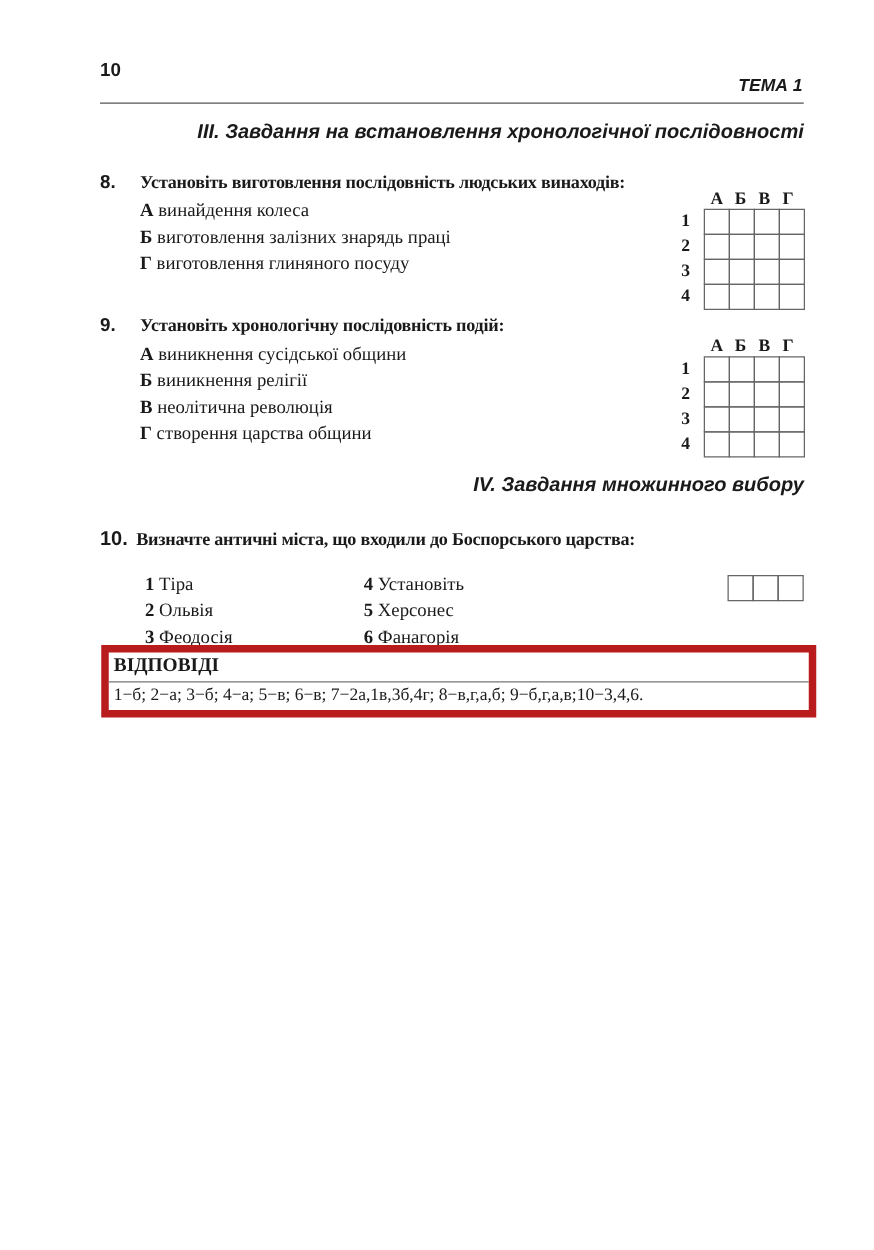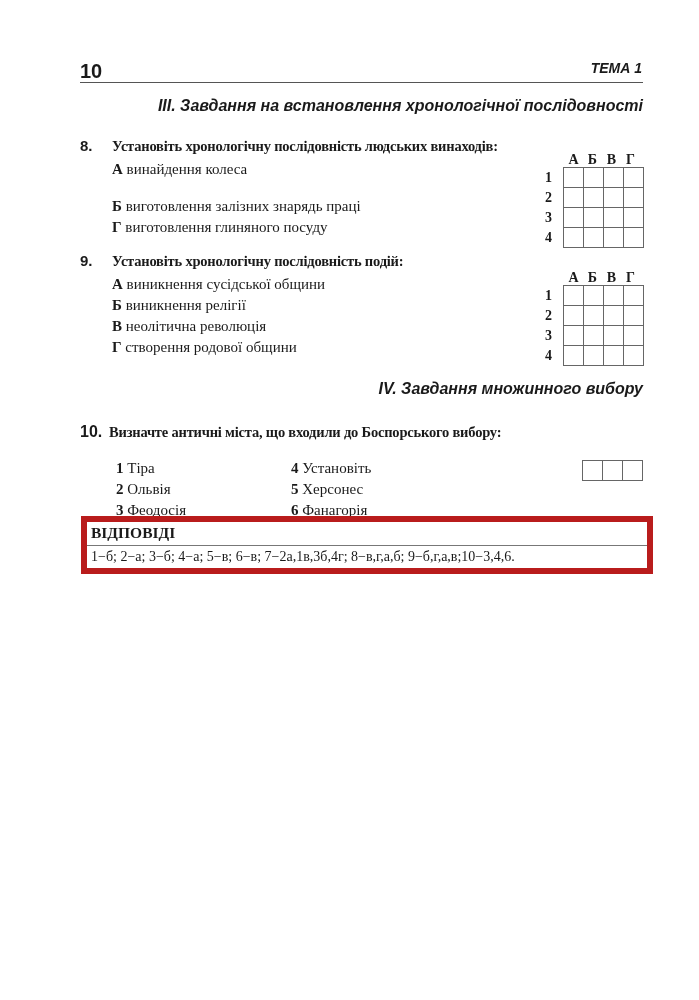--- a/index.html
+++ b/index.html
@@ -1,20 +1,20 @@
 <!DOCTYPE html>
 <html><head>
 <meta charset="utf-8">
 <style>
   html, body { margin:0; padding:0; }
   body { width:699px; height:1000px; background:#ffffff; position:relative; overflow:hidden; color:#1a1a1a; }
   .abs { position:absolute; }
   .sans { font-family: "Liberation Sans", sans-serif; }
   .serif { font-family: "Liberation Serif", serif; }
-  .page-num { left:80px; top:60px; font-size:20px; font-weight:bold; }
+  .page-num { left:80px; top:48px; font-size:15px; font-weight:bold; }
   .topic { right:57px; top:60px; font-size:14px; font-weight:bold; font-style:italic; }
   .header-rule { left:80px; top:82px; width:563px; height:0; border-top:1.3px solid #555; }
   .section-title { left:80px; width:563px; text-align:right; font-size:16px; font-weight:bold; font-style:italic; }
   .q-num { font-size:15px; font-weight:bold; }
   .q-text { font-size:14.5px; font-weight:bold; letter-spacing:-0.2px; }
   .opt { font-size:15px; line-height:20px; }
   .opt b { font-weight:bold; }
   .grid-head span { display:inline-block; width:19px; text-align:center; font-weight:bold; font-size:14px; }
   .grid-row { display:flex; align-items:center; height:20px; }
   .grid-row .rl { width:19px; font-weight:bold; font-size:14px; text-align:left; }
@@ -26,24 +26,24 @@
 </head>
 <body>
 
 <div class="abs sans page-num">10</div>
 <div class="abs sans topic">ТЕМА 1</div>
 <div class="abs header-rule"></div>
 
 <div class="abs sans section-title" style="top:97px;">III. Завдання на встановлення хронологічної послідовності</div>
 
 <div class="abs sans q-num" style="left:80px; top:137px;">8.</div>
-<div class="abs serif q-text" style="left:112px; top:138px;">Установіть хронологічну послідовність людських винаходів:</div>
+<div class="abs serif q-text" style="left:112px; top:138px;">Установіть виготовлення послідовність людських винаходів:</div>
 <div class="abs serif" style="left:112px; top:159px;">
   <div class="opt"><b>А</b> <span>винайдення колеса</span></div>
-  <div class="opt" style="margin-top:17px"><b>Б</b> <span>виготовлення залізних знарядь праці</span></div>
+  <div class="opt" style="margin-top:1px"><b>Б</b> <span>виготовлення залізних знарядь праці</span></div>
   <div class="opt" style="margin-top:1px"><b>Г</b> <span>виготовлення глиняного посуду</span></div>
 </div>
 <div class="abs serif" style="left:545px; top:150px;">
   <div class="grid-head" style="padding-left:19px; height:17px;">
     <span>А</span><span>Б</span><span>В</span><span>Г</span>
   </div>
   <div style="padding-top:1px;">
     <div class="grid-row">
         <div class="rl">1</div>
         <div class="cell"></div>
@@ -74,21 +74,21 @@
       </div>
   </div>
 </div>
 
 <div class="abs sans q-num" style="left:80px; top:252px;">9.</div>
 <div class="abs serif q-text" style="left:112px; top:253px;">Установіть хронологічну послідовність подій:</div>
 <div class="abs serif" style="left:112px; top:274px;">
   <div class="opt"><b>А</b> <span>виникнення сусідської общини</span></div>
   <div class="opt" style="margin-top:1px"><b>Б</b> <span>виникнення релігії</span></div>
   <div class="opt" style="margin-top:1px"><b>В</b> <span>неолітична революція</span></div>
-  <div class="opt" style="margin-top:1px"><b>Г</b> <span>створення родової общини</span></div>
+  <div class="opt" style="margin-top:1px"><b>Г</b> <span>створення царства общини</span></div>
 </div>
 <div class="abs serif" style="left:545px; top:268px;">
   <div class="grid-head" style="padding-left:19px; height:17px;">
     <span>А</span><span>Б</span><span>В</span><span>Г</span>
   </div>
   <div style="padding-top:1px;">
     <div class="grid-row">
         <div class="rl">1</div>
         <div class="cell"></div>
         <div class="cell"></div>
@@ -115,21 +115,21 @@
         <div class="cell"></div>
         <div class="cell"></div>
         <div class="cell"></div>
       </div>
   </div>
 </div>
 
 <div class="abs sans section-title" style="top:380px;">IV. Завдання множинного вибору</div>
 
 <div class="abs sans q-num" style="left:80px; top:423px; font-size:16px;">10.</div>
-<div class="abs serif q-text" style="left:109px; top:424px;">Визначте античні міста, що входили до Боспорського вибору:</div>
+<div class="abs serif q-text" style="left:109px; top:424px;">Визначте античні міста, що входили до Боспорського царства:</div>
 
 <div class="abs serif" style="left:116px; top:458px;">
   <div class="opt"><b>1</b> <span>Тіра</span></div>
   <div class="opt" style="margin-top:1px"><b>2</b> <span>Ольвія</span></div>
   <div class="opt" style="margin-top:1px"><b>3</b> <span>Феодосія</span></div>
 </div>
 <div class="abs serif" style="left:291px; top:458px;">
   <div class="opt"><b>4</b> <span>Установіть</span></div>
   <div class="opt" style="margin-top:1px"><b>5</b> <span>Херсонес</span></div>
   <div class="opt" style="margin-top:1px"><b>6</b> <span>Фанагорія</span></div>

